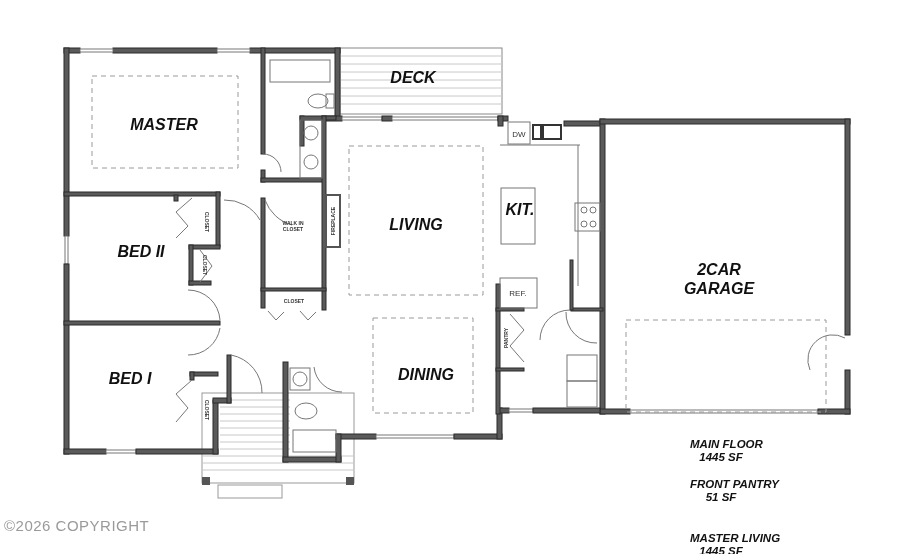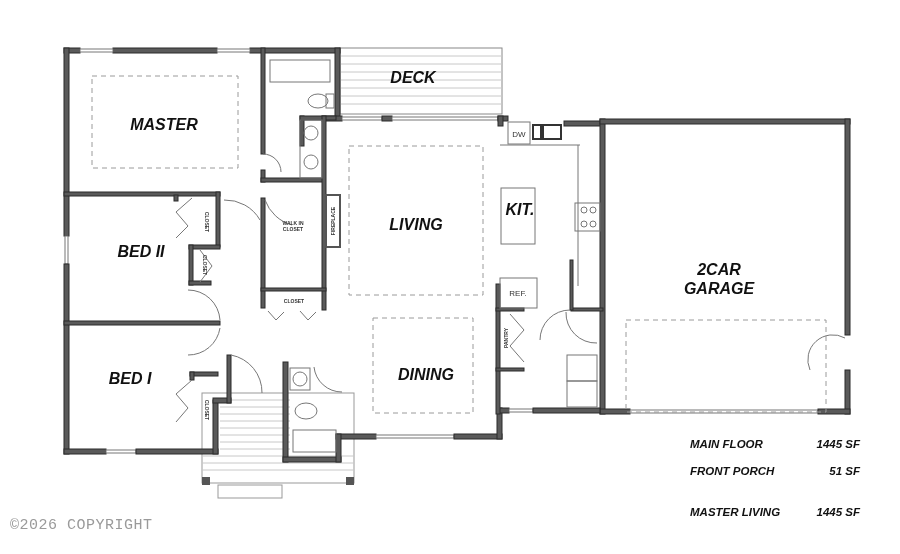--- a/index.html
+++ b/index.html
@@ -7,24 +7,24 @@
   svg{position:absolute;left:0;top:0;}
   .wall{fill:#5a5a5a;stroke:#2b2b2b;stroke-width:1;}
   .thin{fill:none;stroke:#777;stroke-width:1;}
   .dash{fill:none;stroke:#9a9a9a;stroke-width:1;stroke-dasharray:5 4;}
   .deckline{stroke:#c8c8c8;stroke-width:1;}
   .win{fill:#fff;stroke:#777;stroke-width:1;}
   .room-label{font-family:"Liberation Sans",sans-serif;font-weight:bold;font-style:italic;font-size:16px;fill:#111;}
   .small-label{font-family:"Liberation Sans",sans-serif;font-size:5px;fill:#333;font-weight:bold;}
   .appl-label{font-family:"Liberation Sans",sans-serif;font-size:8px;fill:#333;}
   .stats{position:absolute;left:690px;top:438px;width:170px;font-family:"Liberation Sans",sans-serif;font-weight:bold;font-style:italic;font-size:11.5px;color:#111;}
-  .stat-row{display:flex;justify-content:space-between;line-height:13px;}
-  .stat-row .v{width:62px;text-align:right;}
+  .stat-row{display:flex;justify-content:space-between;line-height:13px;flex-direction:column;}
+  .stat-row .v{width:62px;text-align:center;}
   .gap{height:14px;}
-  .copyright{position:absolute;left:10px;top:517px;font-family:Liberation Mono, monospace;font-size:15px;color:#9a9a9a;letter-spacing:0.5px;}
+  .copyright{position:absolute;left:4px;top:517px;font-family:Liberation Sans, sans-serif;font-size:15px;color:#9a9a9a;letter-spacing:0.5px;}
 </style>
 </head>
 <body>
 
 <svg width="900" height="554" viewBox="0 0 900 554">
 
   <g>
     <rect x="340" y="48" width="162" height="66" fill="#fff" stroke="#888" stroke-width="1"></rect>
     <line class="deckline" x1="340" y1="56" x2="502" y2="56"></line>
     <line class="deckline" x1="340" y1="64" x2="502" y2="64"></line>
@@ -225,21 +225,21 @@
   </g>
 </svg>
 
 <div class="stats">
   <div class="stat-row">
     <span>MAIN FLOOR</span>
     <span class="v">1445 SF</span>
   </div>
   <div class="gap"></div>
   <div class="stat-row">
-    <span>FRONT PORCH</span>
+    <span>FRONT PANTRY</span>
     <span class="v">51 SF</span>
   </div>
   <div class="gap"></div>
   <div class="gap"></div>
   <div class="stat-row">
     <span>MASTER LIVING</span>
     <span class="v">1445 SF</span>
   </div>
 </div>
 

